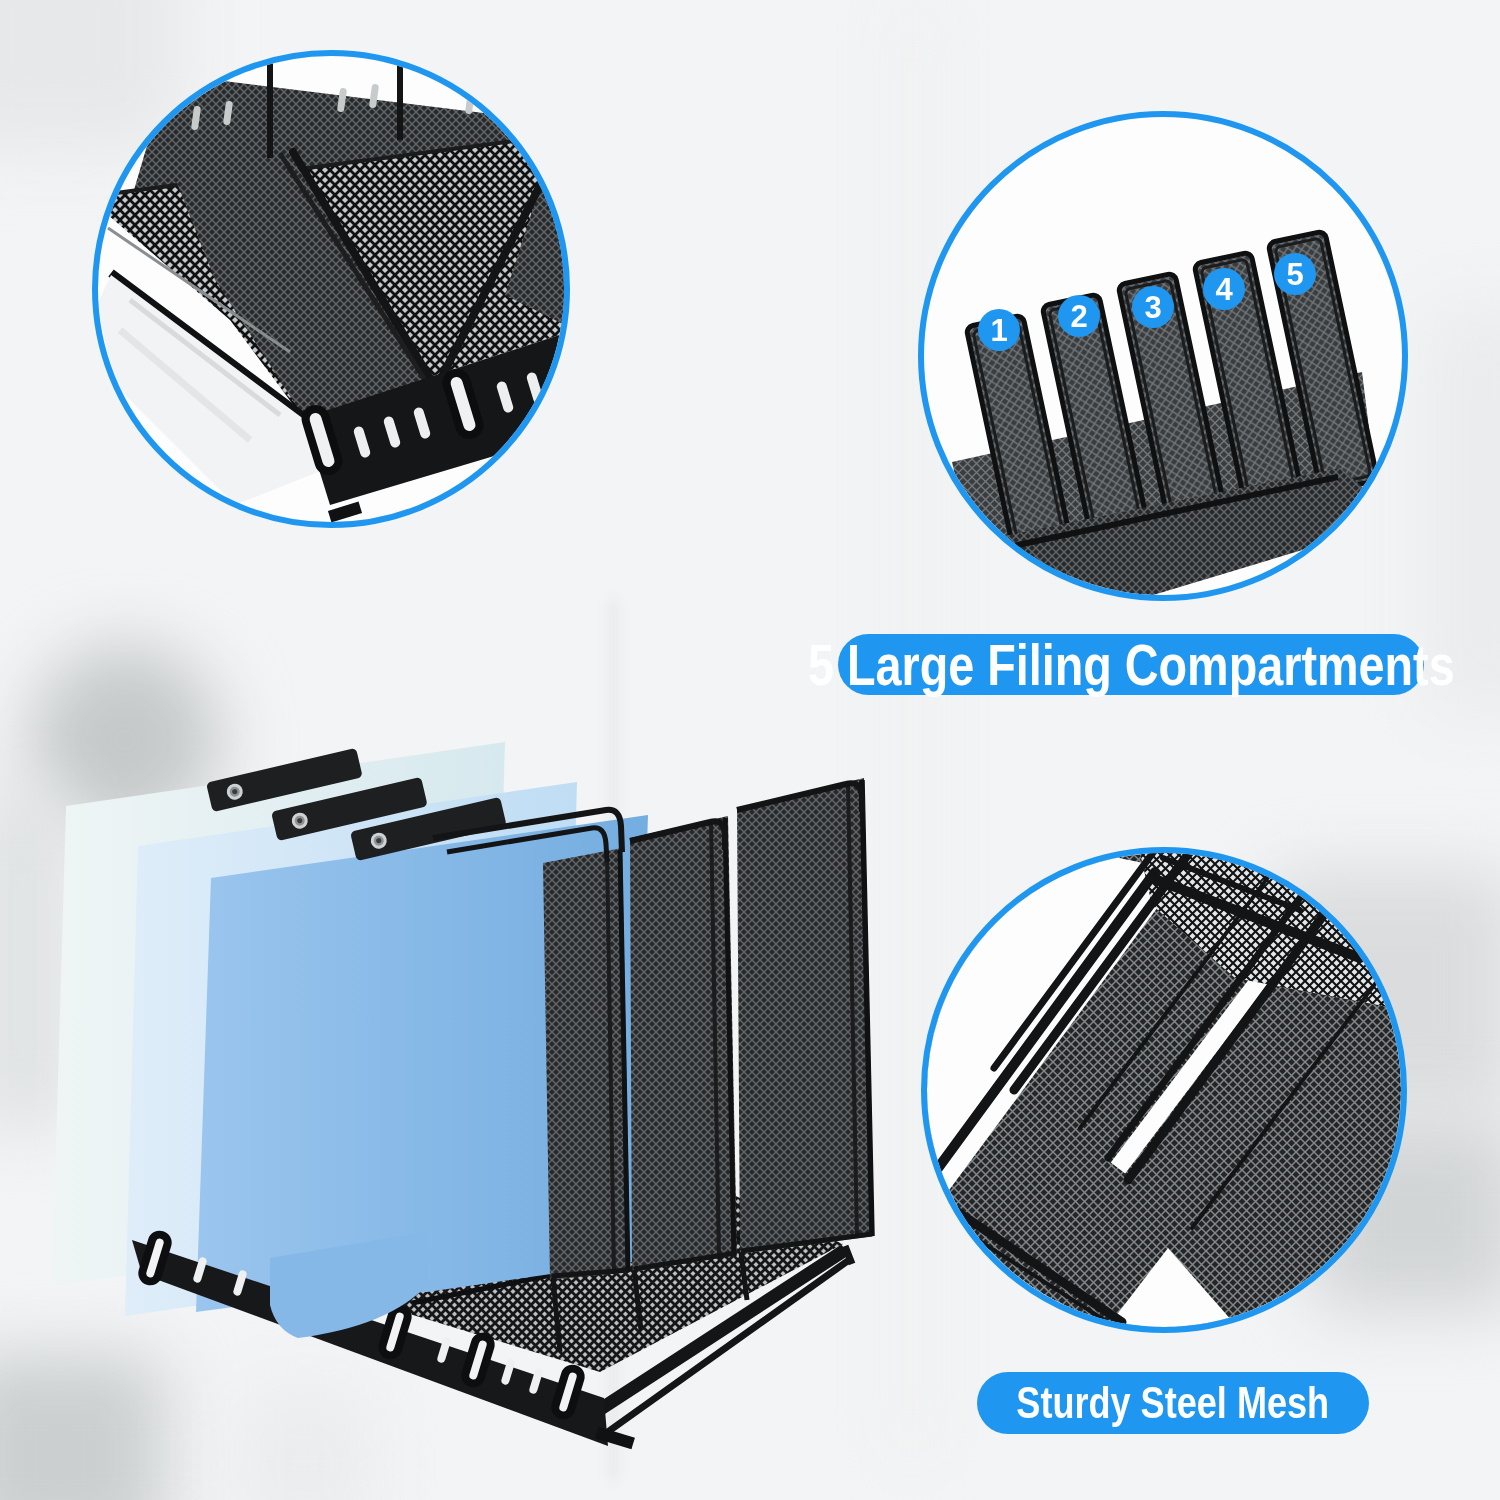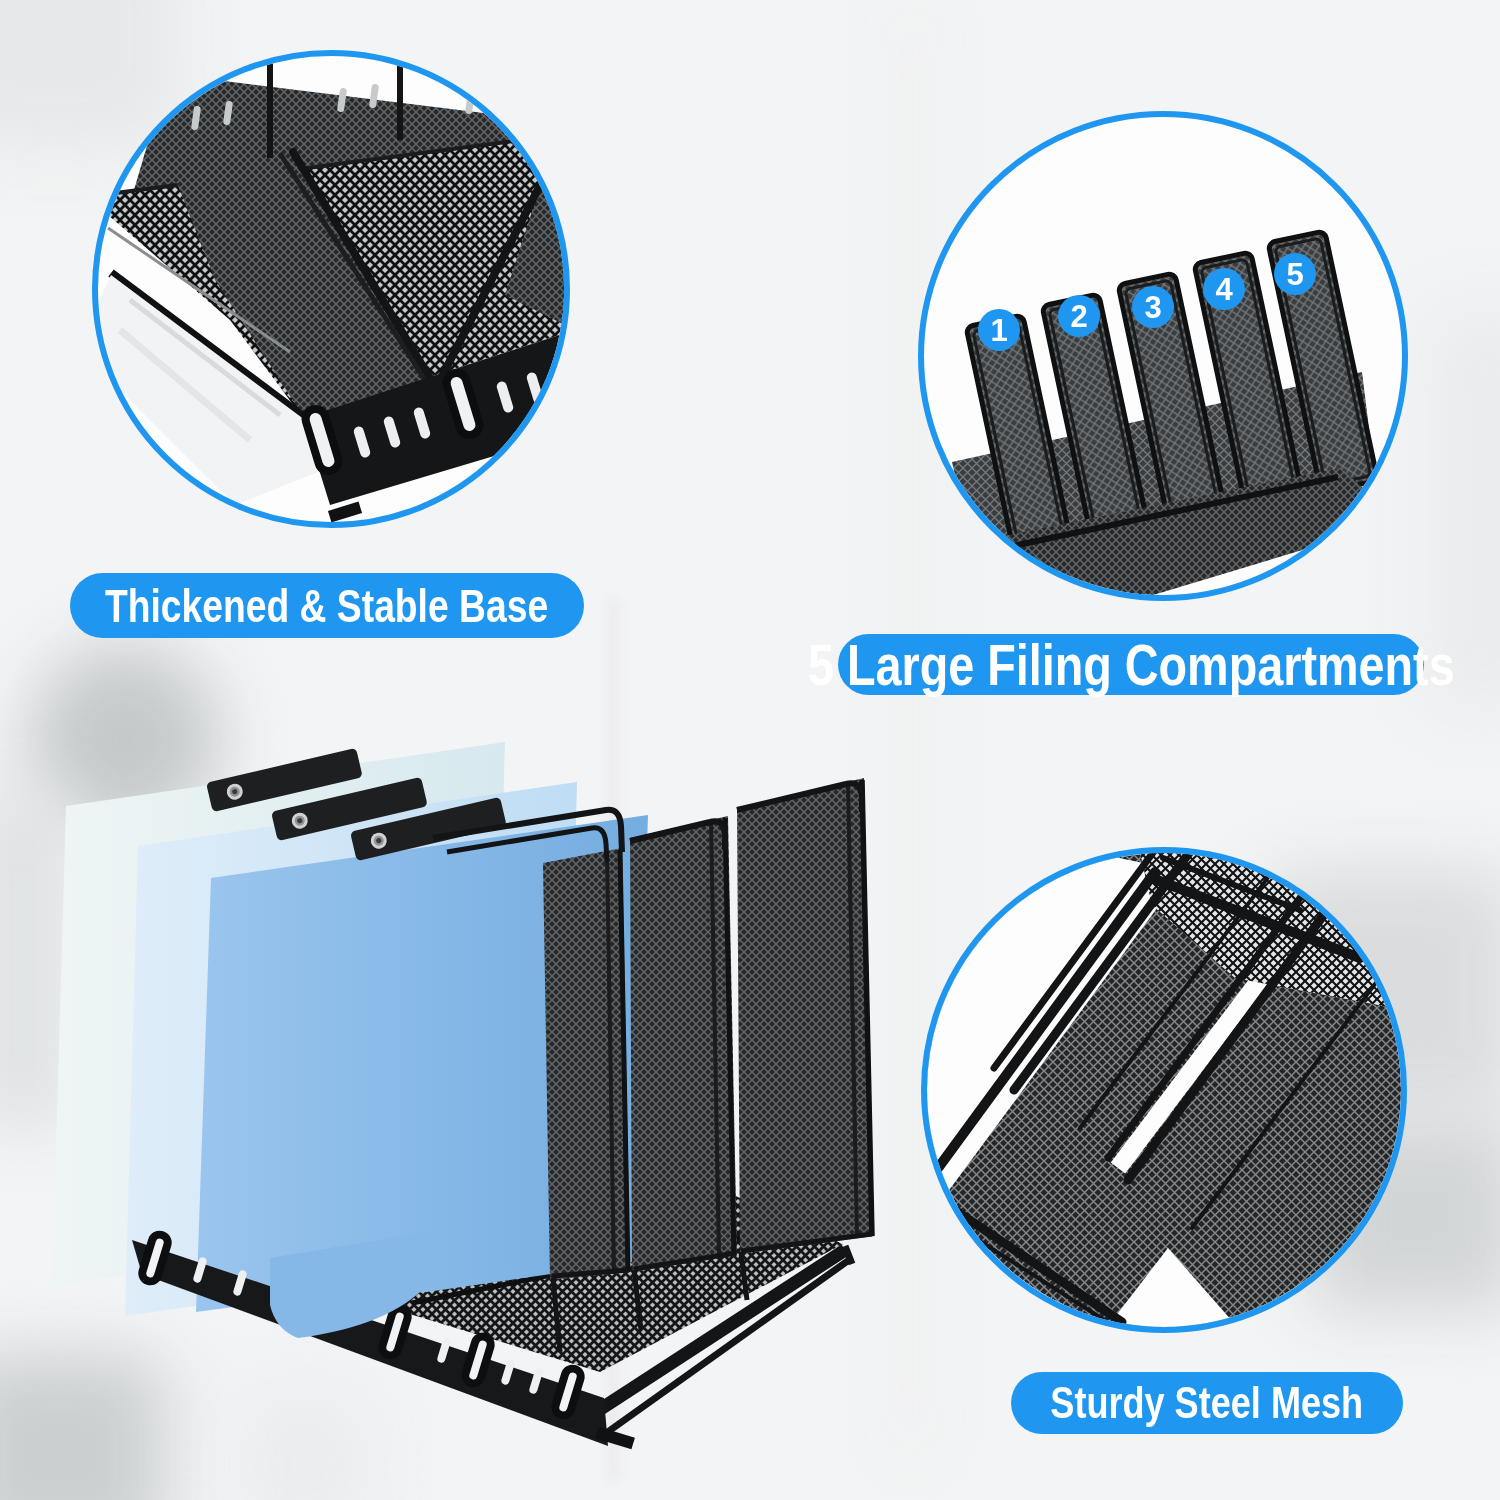--- a/index.html
+++ b/index.html
@@ -270,22 +270,19 @@
         <path d="M1080,1128 L1290,848" stroke-width="4"></path>
         <path d="M1192,1228 L1402,948" stroke-width="4"></path>
         <path d="M975,1238 L1128,1335" stroke-width="4"></path>
         <path d="M1152,878 L1360,958" stroke-width="10"></path>
         <path d="M1163,858 L1300,910" stroke-width="6"></path>
       </g>
     </g>
     <circle cx="1164" cy="1090" r="240" fill="none" stroke="#1f97f0" stroke-width="6"></circle>
   </svg>
 
-  <div class="pill" style="left:70px;top:573px;width:514px;height:65px;font-size:46px">
-      <span style="transform:scaleX(0.81)">Thickened &amp; Stable Base</span>
-    </div>
   <div class="pill" style="left:838px;top:634px;width:586px;height:61px;font-size:57px">
       <span style="transform:scaleX(0.82)">5 Large Filing Compartments</span>
     </div>
-  <div class="pill" style="left:1011px;top:1372px;width:392px;height:62px;font-size:44px">
+  <div class="pill" style="left:977px;top:1372px;width:392px;height:62px;font-size:44px">
       <span style="transform:scaleX(0.82)">Sturdy Steel Mesh</span>
     </div>
 </div>
 
 </body></html>

